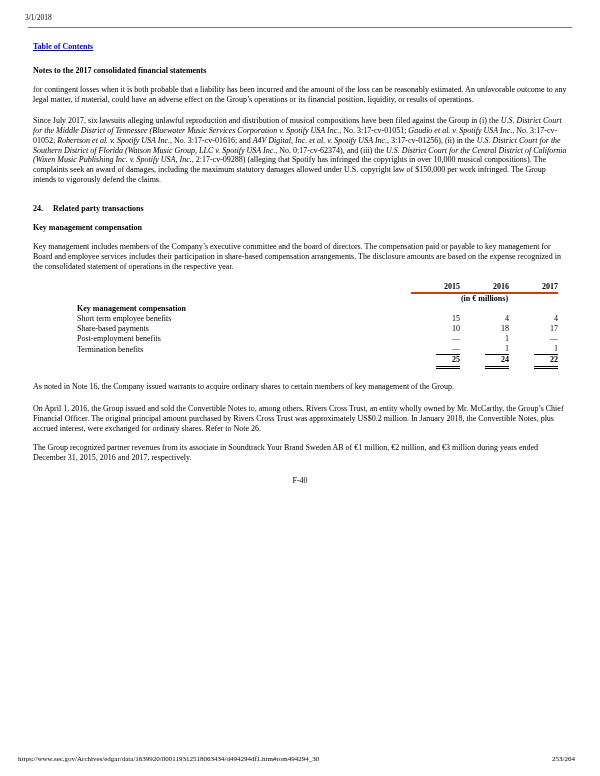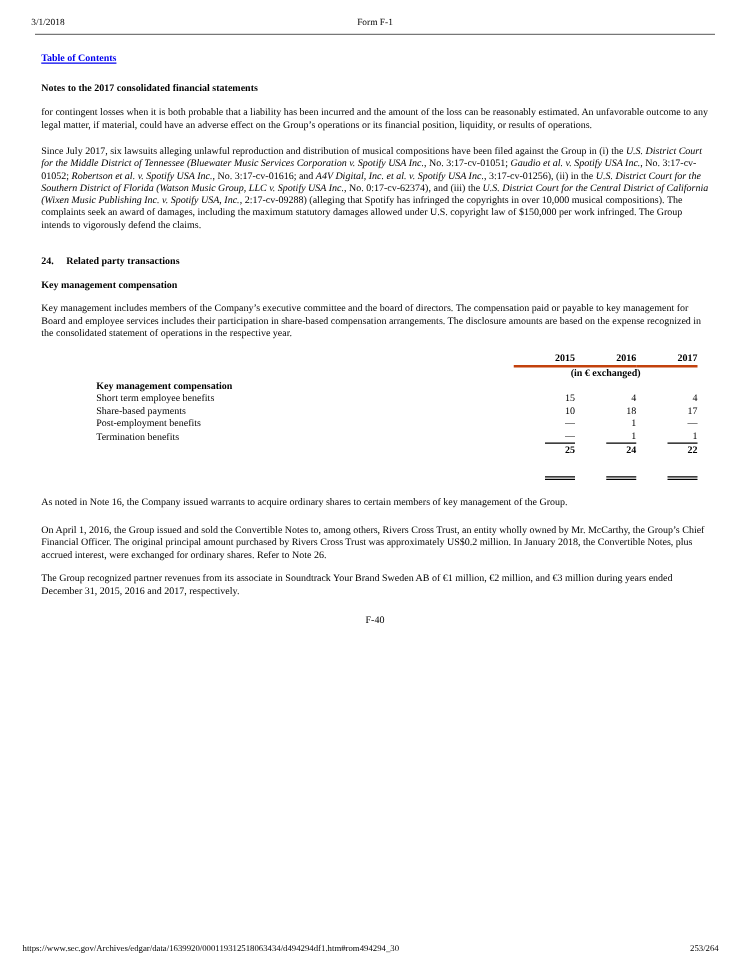--- a/index.html
+++ b/index.html
@@ -21,31 +21,30 @@
   .sec-heading .num{display:inline-block;min-width:20px;}
   .h-kmc{margin-top:10px;font-weight:bold;}
   table.kmc{border-collapse:collapse;margin:11px 0 0 44px;width:481px;}
   table.kmc td{padding:0;line-height:10px;vertical-align:bottom;font-size:8px;}
   td.lbl{text-align:left;}
   td.num{width:49px;text-align:right;padding-right:2px;}
   tr.years td.num{font-weight:bold;border-bottom:2px solid #c2410c;}
   td.units{text-align:center;font-weight:bold;font-size:6.5px;line-height:8px;padding-top:1px;}
   .bold{font-weight:bold;}
   .u1{display:inline-block;min-width:24px;text-align:right;border-bottom:1px solid #000;}
-  .u2{display:inline-block;min-width:24px;text-align:right;border-bottom:3px double #000;font-weight:bold;padding-bottom:16px;}
+  .u2{display:inline-block;min-width:24px;text-align:right;border-bottom:3px double #000;font-weight:bold;padding-bottom:1px;}
   tr.spacer td{line-height:3px;font-size:3px;}
   .page-num{margin-top:13px;text-align:center;}
   .print-footer{position:absolute;left:18px;right:25px;bottom:13px;display:flex;justify-content:space-between;font-size:7px;}
 </style>
 </head>
 <body>
 
 <div class="print-header">
   <span class="date">3/1/2018</span>
-  <span class="form">Form F-1</span>
 </div>
 <div class="top-rule"></div>
 
 <div class="content">
 
   <a class="toc">Table of Contents</a>
 
   <div class="h-notes">Notes to the 2017 consolidated financial statements</div>
 
   <p>for contingent losses when it is both probable that a liability has been incurred and the amount of the loss can be reasonably estimated. An unfavorable outcome to any legal matter, if material, could have an adverse effect on the Group’s operations or its financial position, liquidity, or results of operations.</p>
@@ -63,21 +62,21 @@
   <table class="kmc">
     <tbody>
         <tr class="years">
       <td class="lbl"></td>
       <td class="num">2015</td>
       <td class="num">2016</td>
       <td class="num">2017</td>
     </tr>
     <tr>
       <td class="lbl"></td>
-      <td class="units" colspan="3">(in € exchanged)</td>
+      <td class="units" colspan="3">(in € millions)</td>
     </tr>
     <tr>
       <td class="lbl bold">Key management compensation</td>
       <td class="num"></td>
           <td class="num"></td>
           <td class="num"></td>
     </tr>
     <tr>
       <td class="lbl">Short term employee benefits</td>
       <td class="num">15</td>

